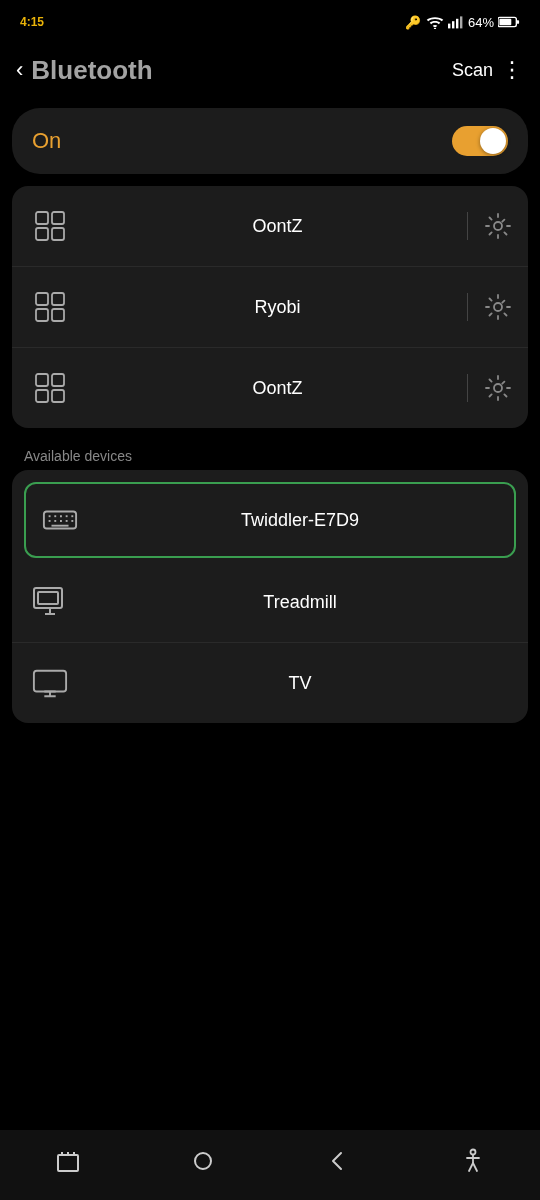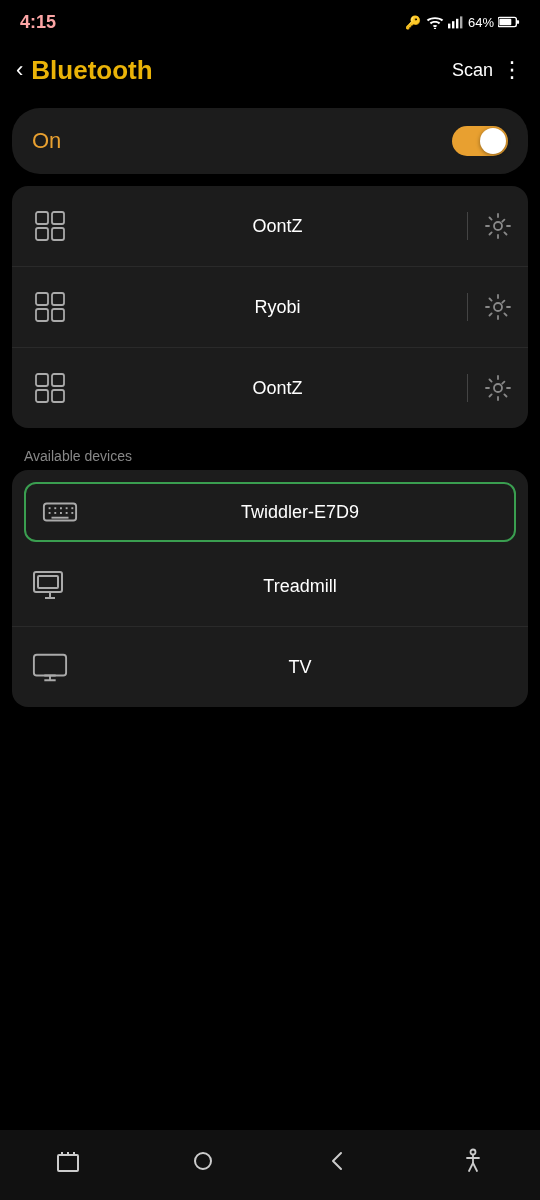--- a/index.html
+++ b/index.html
@@ -21,23 +21,23 @@
     
     .status-bar {
       display: flex;
       justify-content: space-between;
       align-items: center;
       padding: 8px 20px 4px 20px;
       height: 40px;
     }
 
     .status-time {
-      font-size: 18px;
+      font-size: 12px;
       font-weight: 600;
-      color: #fca5a5;
+      color: #eab308;
     }
 
     .status-icons {
       display: flex;
       align-items: center;
       gap: 4px;
       font-size: 13px;
       color: #fff;
     }
 
@@ -52,21 +52,21 @@
     .header-back {
       font-size: 22px;
       color: #fff;
       margin-right: 8px;
       cursor: pointer;
     }
 
     .header-title {
       font-size: 26px;
       font-weight: 700;
-      color: #eab308;
+      color: #a3a3a3;
       flex: 1;
     }
 
     .header-scan {
       font-size: 18px;
       color: #fff;
       margin-right: 8px;
       cursor: pointer;
     }
 
@@ -204,21 +204,21 @@
     }
 
     .available-row:last-child {
       border-bottom: none;
     }
 
     .available-row.highlighted {
       border: 2px solid #3a9e50;
       border-radius: 12px;
       margin: 6px 6px 0 6px;
-      padding: 6px 12px;
+      padding: 14px 12px;
     }
 
     
     .bottom-nav {
       position: absolute;
       bottom: 0;
       left: 0;
       width: 540px;
       height: 70px;
       background: #111;

